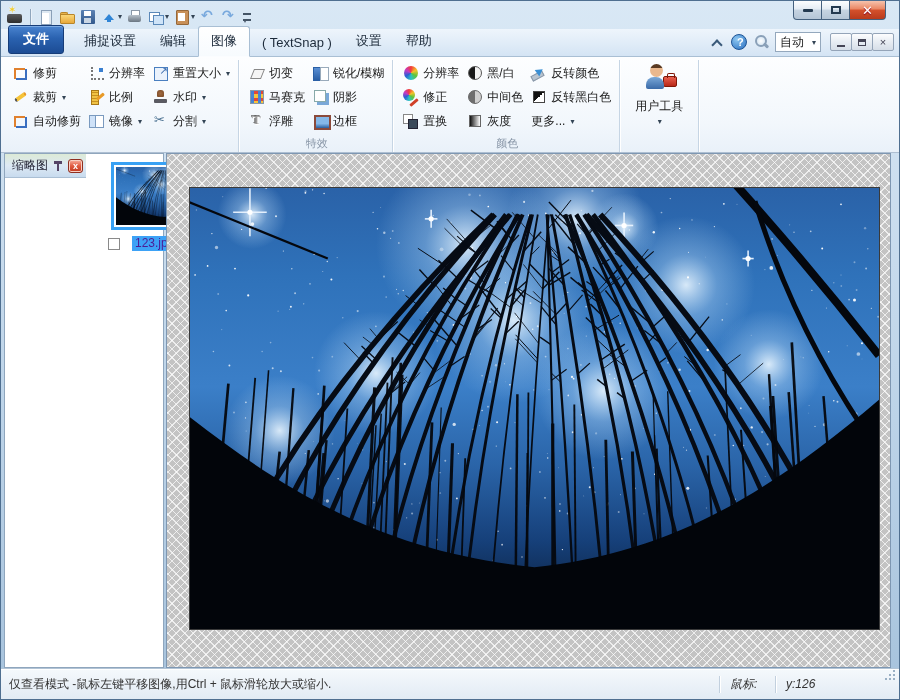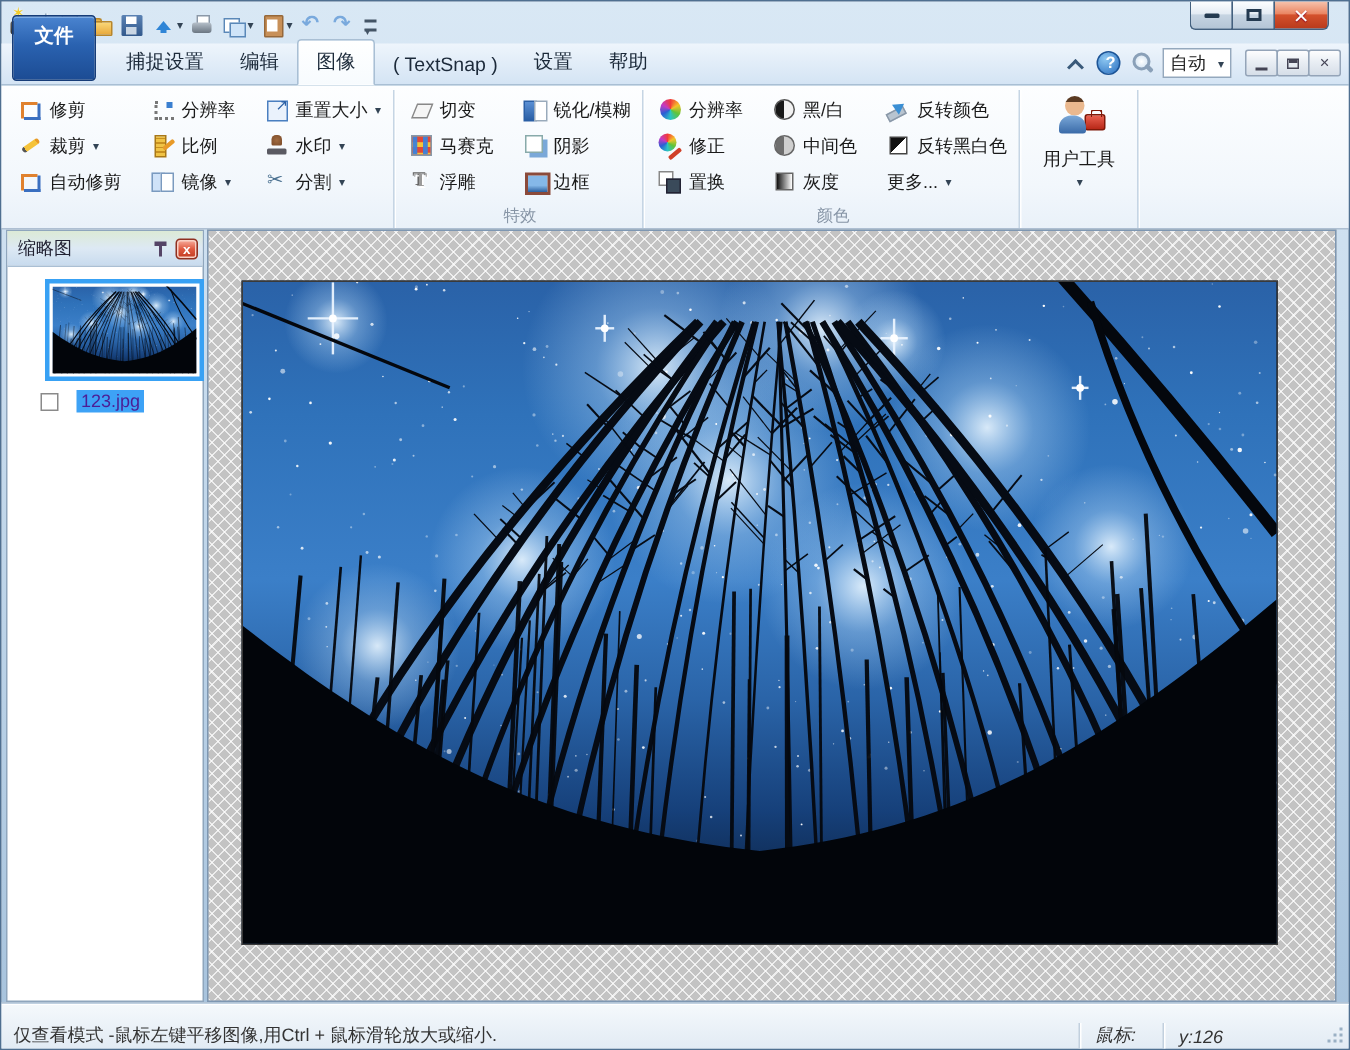--- a/index.html
+++ b/index.html
@@ -23,39 +23,39 @@
   .capbtn.close{width:37px;border-radius:0 0 4px 0;
     background:linear-gradient(#f6c3ad,#ea8663 45%,#d4512c 50%,#b93a1c);}
   .gl-min{width:10px;height:3px;background:#243a50;border-radius:1px;}
   .gl-max{width:10px;height:8px;border:2px solid #243a50;}
   .gl-close{color:#fff;font-size:13px;font-weight:bold;line-height:1;text-shadow:0 1px 1px #802;}
   
   .tabrow{height:28px;flex:none;display:flex;align-items:flex-end;padding:0 5px;
     background:linear-gradient(#eef5fc,#d4e4f4);border-bottom:1px solid #a9bfd4;position:relative;}
   .tab{font-size:13px;color:#1c2a3a;padding:5px 12px 6px;white-space:nowrap;}
   .tab.file{background:linear-gradient(#4a84d0,#2a62b0 45%,#1c4c94);color:#fff;font-weight:bold;
-    border:1px solid #163c78;border-radius:3px;padding:4px 14px 20px;margin:0 8px 2px 2px;
+    border:1px solid #163c78;border-radius:3px;padding:4px 14px 5px;margin:0 8px 2px 2px;
     box-shadow:inset 0 1px 0 #7cabe4;}
   .tab.active{background:linear-gradient(#fff,#f7fbfe);border:1px solid #a9bfd4;border-bottom:1px solid #fbfdff;
     margin-bottom:-1px;border-radius:3px 3px 0 0;}
   .tabctrl{margin-left:auto;display:flex;align-items:center;gap:6px;margin-bottom:4px;}
   .zoombox{display:flex;align-items:center;background:#fff;border:1px solid #94a8bd;height:20px;
     padding:0 4px;font-size:12px;color:#222;gap:7px;}
   .mdis{display:flex;margin-left:4px;}
   .mdibtn{width:22px;height:18px;margin-left:-1px;border:1px solid #94a4b8;border-radius:2px;
     background:linear-gradient(#fdfdfe,#e9eef4 45%,#d6dee8);display:flex;align-items:center;justify-content:center;
     color:#445;font-size:11px;}
   .gl-mmin{width:8px;height:2px;background:#445;margin-top:7px;}
   .gl-mres{width:8px;height:7px;border:1px solid #445;box-shadow:inset 0 2px 0 #445;}
   
   .ribbon{height:96px;flex:none;display:flex;align-items:stretch;background:linear-gradient(#fdfeff,#f2f7fc 70%,#e9f1f9);
     border-bottom:1px solid #aebfd2;padding:3px 0 0 2px;}
   .rgroup{display:flex;flex-direction:column;padding:1px 5px 0 7px;border-right:1px solid #c6d5e4;
     box-shadow:1px 0 0 #fff;}
-  .rgrid{display:grid;grid-auto-rows:24px;align-items:center;justify-items:start;column-gap:14px;}
+  .rgrid{display:grid;grid-auto-rows:24px;align-items:center;justify-items:start;column-gap:2px;}
   .rbtn{display:flex;align-items:center;height:22px;padding:0 3px;gap:4px;font-size:12px;color:#1a1a1a;
     border-radius:2px;white-space:nowrap;}
   .rlabel{font-size:11px;color:#8795a6;text-align:center;margin-top:3px;}
   .bigbtn{display:flex;flex-direction:column;align-items:center;justify-content:flex-start;
     width:60px;margin:2px 4px 0 2px;font-size:12px;color:#1a1a1a;gap:2px;padding-top:1px;text-align:right;}
   
   .ico{display:inline-block;width:16px;height:16px;position:relative;flex:none;}
   .i-q-app{width:17px;height:17px;}
   .i-q-app::before{content:"";position:absolute;left:0;top:6px;width:15px;height:9px;background:linear-gradient(#5a5a5a,#2e2e2e);border-radius:2px;}
   .i-q-app::after{content:"✶";position:absolute;left:1px;top:-4px;font-size:10px;color:#f2cc2a;text-shadow:0 0 2px #fff;}
@@ -130,41 +130,41 @@
   .i-chev::before{content:"";position:absolute;left:4px;top:7px;width:6px;height:6px;border-left:2px solid #3a5a7a;border-top:2px solid #3a5a7a;transform:rotate(45deg);}
   .i-help{border-radius:50%;background:radial-gradient(circle at 35% 30%,#8ec8f2,#2a6fc0);border:1px solid #1c5496;}
   .i-help::before{content:"?";position:absolute;left:5px;top:1px;font-size:11px;font-weight:bold;color:#fff;}
   .i-mag::before{content:"";position:absolute;left:2px;top:1px;width:8px;height:8px;border:2px solid #8aa0b8;border-radius:50%;background:radial-gradient(#fff,#cde0f0);}
   .i-mag::after{content:"";position:absolute;left:10px;top:10px;width:6px;height:3px;background:#8aa0b8;border-radius:1px;transform:rotate(45deg);}
   .i-pin{width:12px;height:12px;}
   .i-pin::before{content:"";position:absolute;left:5px;top:2px;width:2px;height:9px;background:#546;}
   .i-pin::after{content:"";position:absolute;left:2px;top:1px;width:8px;height:3px;background:#546;}
   
   .content{flex:1;display:flex;min-height:0;padding:0 8px 0 3px;}
-  .sidepanel{width:132px;flex:none;display:flex;flex-direction:column;background:#fff;
+  .sidepanel{width:160px;flex:none;display:flex;flex-direction:row;background:#fff;
     border:1px solid #8fa6bd;margin-right:2px;}
   .panel-header{height:24px;flex:none;display:flex;align-items:center;gap:4px;padding:0 3px 0 7px;
     background:linear-gradient(#fafcfe,#dcead6 0%,#dde9f4 50%,#c8dbee);border-bottom:1px solid #aabfd4;font-size:12px;color:#223;}
   .panel-title{flex:1;}
   .pclose{width:15px;height:14px;border:1px solid #903020;border-radius:3px;color:#fff;font-size:9px;font-weight:bold;
     background:linear-gradient(#f8b0a0,#e05a40 50%,#c03a20);display:flex;align-items:center;justify-content:center;
     box-shadow:inset 0 0 0 1px #f8d0c4;}
   .panel-body{flex:1;padding-top:8px;}
   .thumb-frame{margin-left:25px;width:106px;border:3px solid #38a1f4;background:#fff;padding:2px;}
   .thumb-frame svg{display:block;}
   .thumb-row{display:flex;align-items:center;margin:6px 0 0 22px;gap:12px;}
   .cbox{width:12px;height:12px;background:#fff;border:1px solid #8a8a8a;}
   .fname{background:#3da2f6;color:#4c1d95;font-size:12px;padding:0 3px;line-height:15px;}
   .canvas{flex:1;position:relative;border:1px solid #7e97b2;overflow:hidden;background-color:#c3c3c3;
     background-image:repeating-linear-gradient(45deg,rgba(255,255,255,.7) 0 1px,transparent 1px 6px),
       repeating-linear-gradient(-45deg,rgba(255,255,255,.7) 0 1px,transparent 1px 6px);}
   .image-wrap{position:absolute;left:22px;top:33px;width:691px;height:443px;border:1px solid #3a3a3a;background:#081a33;}
   .image-wrap svg{display:block;}
   
-  .statusbar{height:31px;flex:none;display:flex;align-items:flex-end;font-size:12px;color:#333;
+  .statusbar{height:31px;flex:none;display:flex;align-items:center;font-size:12px;color:#333;
     background:linear-gradient(#f5f9fc,#e2ebf4);border-top:1px solid #b2c4d6;box-shadow:inset 0 1px 0 #fff;}
   .sb-msg{flex:1;display:flex;align-items:center;padding-left:8px;white-space:nowrap;}
   .sb-cell{display:flex;align-items:center;padding:0 10px;border-left:1px solid #c2d0de;box-shadow:inset 1px 0 0 #fff;}
   .sb-cell.w1{width:56px;} .sb-cell.w2{width:100px;} .sb-cell.w3{width:80px;}
   .sb-grip{width:44px;position:relative;border-left:1px solid #c2d0de;box-shadow:inset 1px 0 0 #fff;}
   .sb-grip::before{content:"";position:absolute;right:4px;bottom:4px;width:2px;height:2px;background:#9ab0c4;
     box-shadow:-4px 0 #9ab0c4,0 -4px #9ab0c4,-8px 0 #9ab0c4,-4px -4px #9ab0c4,0 -8px #9ab0c4;}
 </style>
 </head>
 <body>

